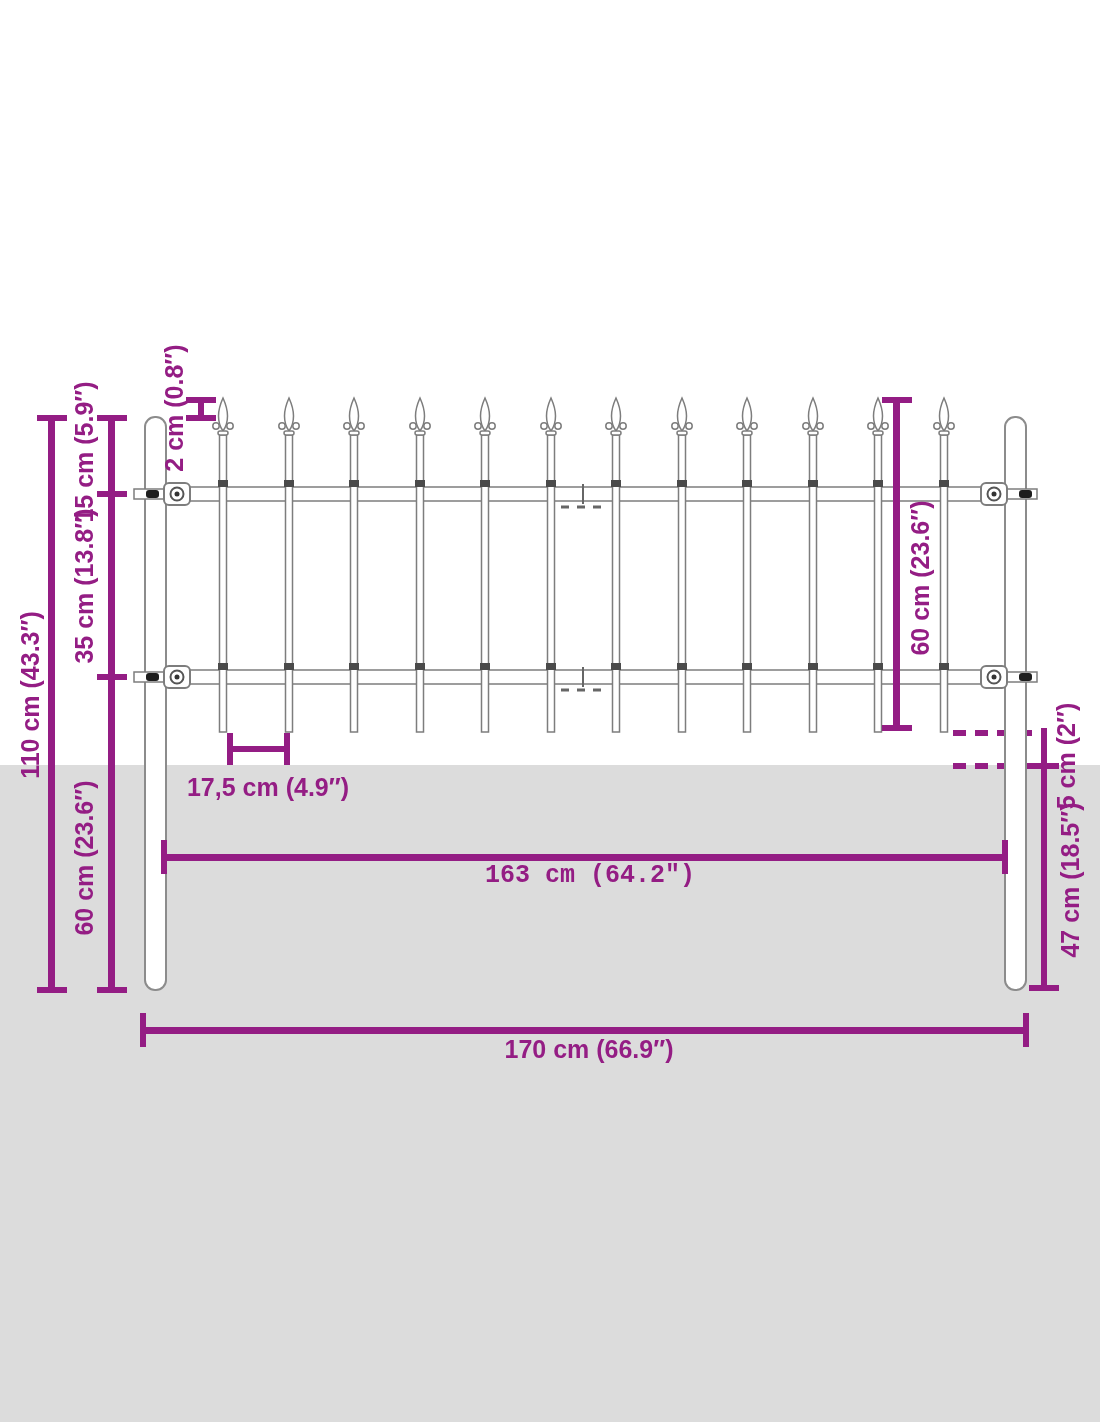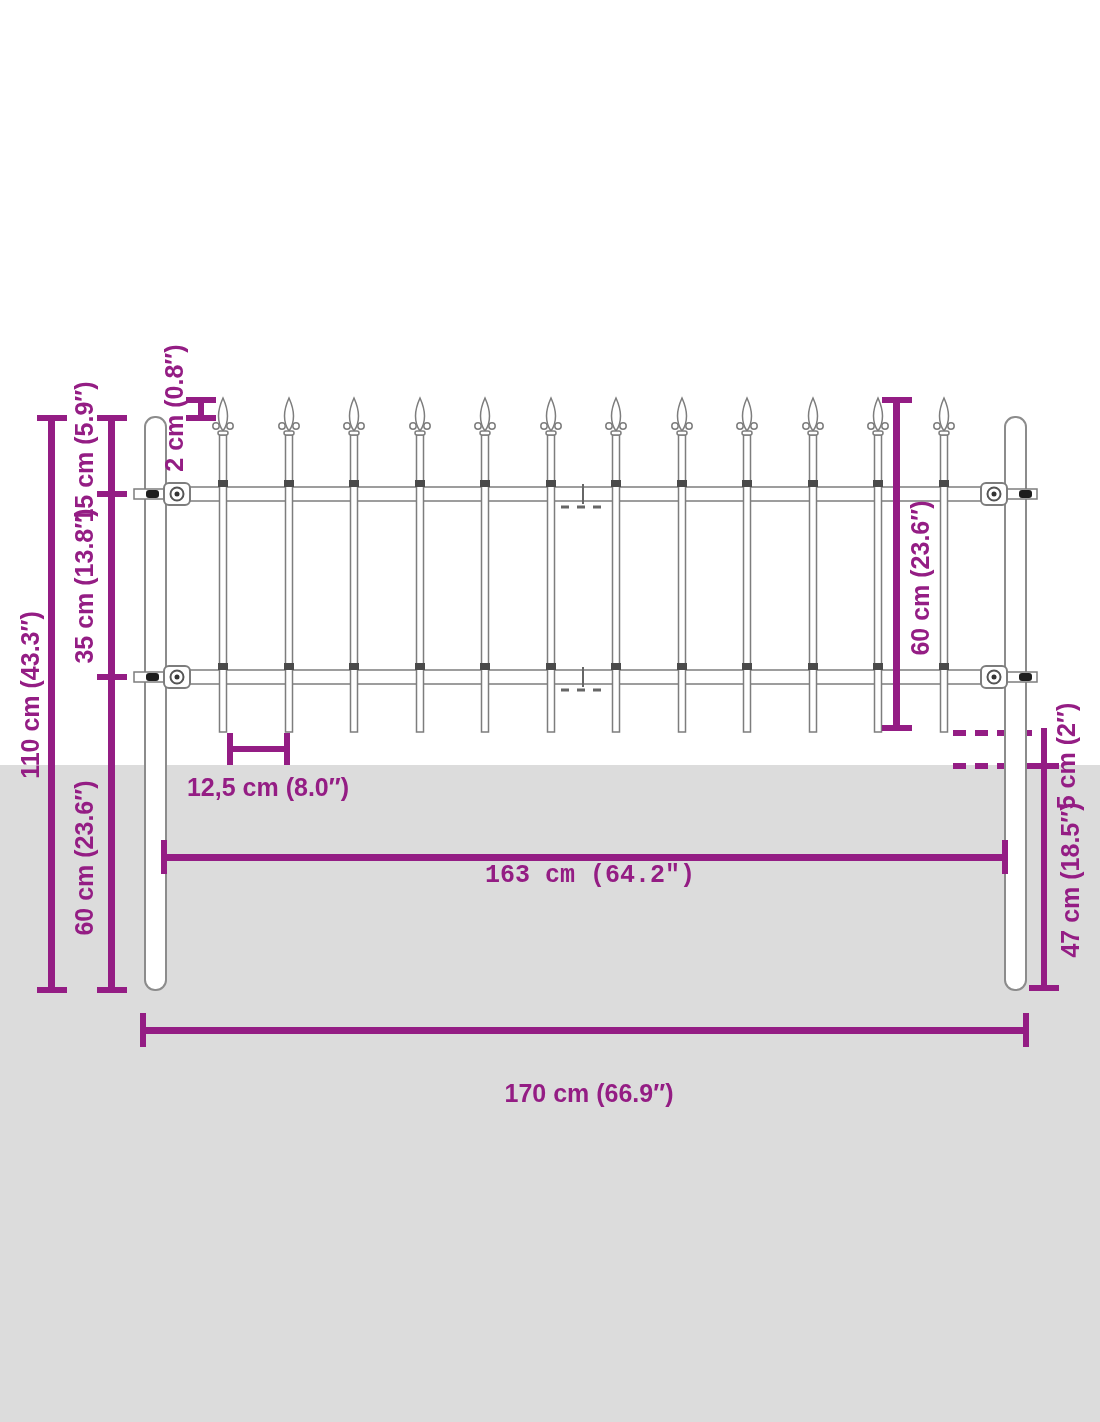--- a/index.html
+++ b/index.html
@@ -152,17 +152,17 @@
   <div class="dim" style="left:1023px;top:1013px;width:6px;height:34px;"></div>
 
   <div class="dim-label vert" style="left:30px;top:695px;">110 cm (43.3″)</div>
   <div class="dim-label vert" style="left:84px;top:452px;">15 cm (5.9″)</div>
   <div class="dim-label vert" style="left:84px;top:586px;">35 cm (13.8″)</div>
   <div class="dim-label vert" style="left:84px;top:858px;">60 cm (23.6″)</div>
   <div class="dim-label vert" style="left:174px;top:408px;">2 cm (0.8″)</div>
   <div class="dim-label vert" style="left:920px;top:578px;">60 cm (23.6″)</div>
   <div class="dim-label vert" style="left:1066px;top:756px;">5 cm (2″)</div>
   <div class="dim-label vert" style="left:1070px;top:880px;">47 cm (18.5″)</div>
-  <div class="dim-label" style="left:268px;top:787px;">12,5 cm (8.0″)</div>
+  <div class="dim-label" style="left:268px;top:787px;">17,5 cm (4.9″)</div>
   <div class="dim-label" style="left:590px;top:875px;font-family:Liberation Mono, monospace;">163 cm (64.2″)</div>
-  <div class="dim-label" style="left:589px;top:1049px;margin-top:44px;">170 cm (66.9″)</div>
+  <div class="dim-label" style="left:589px;top:1049px;">170 cm (66.9″)</div>
 
 </div>
 
 </body></html>

